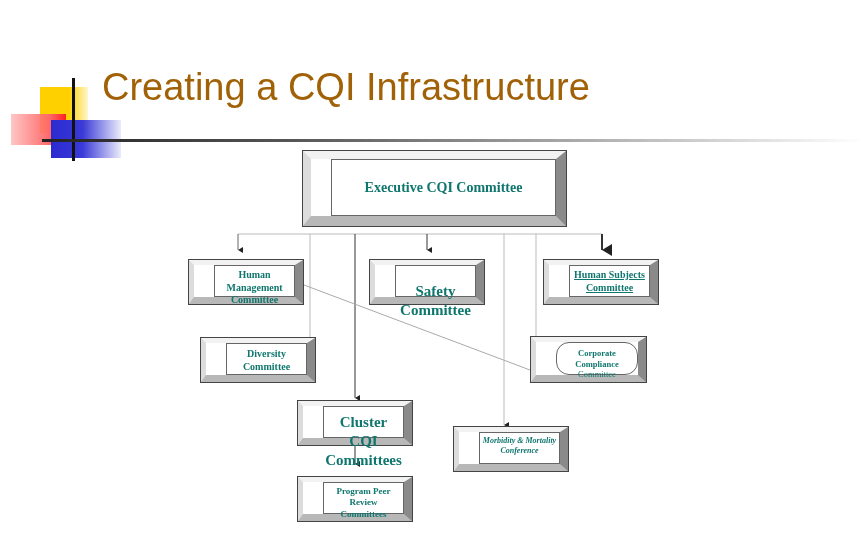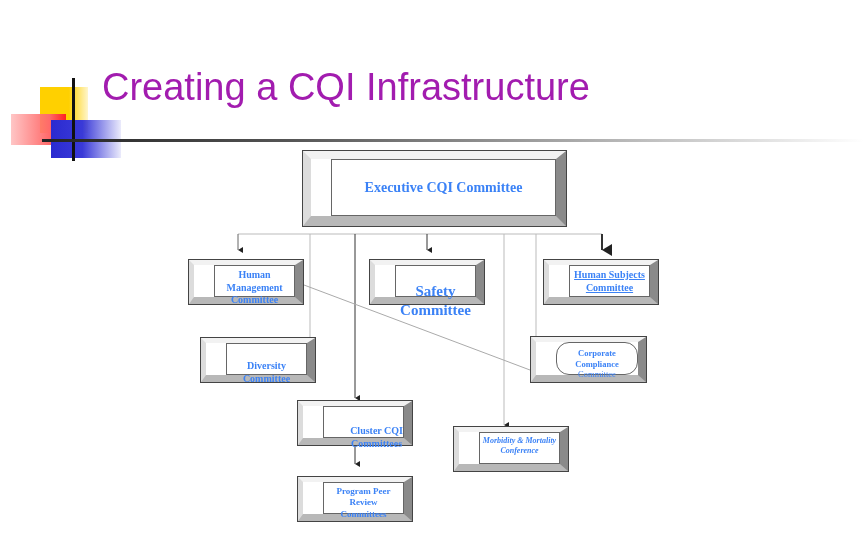--- a/index.html
+++ b/index.html
@@ -1,29 +1,29 @@
 <!DOCTYPE html>
 <html><head>
 <meta charset="utf-8">
 <style>
   html, body { margin:0; padding:0; background:#ffffff; }
   body { width:864px; height:540px; position:relative; overflow:hidden; font-family:"Liberation Serif", serif; }
-  .title { position:absolute; left:102px; top:66px; font-family:"Liberation Sans", sans-serif; font-size:38px; color:#a21caf; white-space:nowrap; letter-spacing:0px; }
+  .title { position:absolute; left:102px; top:66px; font-family:"Liberation Sans", sans-serif; font-size:38px; color:#a16207; white-space:nowrap; letter-spacing:0px; }
   .deco-yellow { position:absolute; left:40px; top:87px; width:48px; height:46px; background:linear-gradient(90deg,#ffd000 0%,#ffd000 60%,rgba(255,208,0,0.2) 100%); }
   .deco-red { position:absolute; left:11px; top:114px; width:55px; height:31px; background:linear-gradient(90deg,rgba(255,160,160,0.6) 0%,#ff6a6a 70%,#ff2020 100%); }
   .deco-blue { position:absolute; left:51px; top:120px; width:70px; height:38px; background:linear-gradient(90deg,#2a2ad0 0%,#3a3ad8 45%,rgba(60,60,220,0.1) 100%); }
   .deco-vline { position:absolute; left:72px; top:78px; width:3px; height:83px; background:#111; }
   .deco-hline { position:absolute; left:42px; top:139px; width:822px; height:3px; background:linear-gradient(90deg,#222 0%,#555 30%,#aaa 65%,#fff 100%); }
 
   .box { position:absolute; box-sizing:border-box; background:#fff; border:1px solid #444;
          box-shadow: inset 0 0 0 1px #fff; }
   .box .bev { position:absolute; inset:0; border-style:solid; border-color:#f2f2f2 #8a8a8a #b8b8b8 #dcdcdc; box-sizing:border-box; }
   .box .face { position:absolute; background:#fff; border:1px solid #666; box-sizing:border-box;
                display:flex; align-items:flex-start; justify-content:center; text-align:center;
-               font-weight:bold; color:#3b82f6; line-height:1.25;margin-left:20px; }
+               font-weight:bold; color:#0f766e; line-height:1.25;margin-left:20px; }
   svg.lines { position:absolute; left:0; top:0; }
 </style>
 </head>
 <body>
 
 <div class="deco-yellow"></div>
 <div class="deco-red"></div>
 <div class="deco-blue"></div>
 <div class="deco-vline"></div>
 <div class="deco-hline"></div>
@@ -86,40 +86,40 @@
   <div class="face" style="left:5px;top:5px;right:8px;bottom:7px;font-size:10px;padding-top:3px;text-decoration:underline;">
     <div>
         <div>Human Subjects</div>
         <div>Committee</div>
       </div>
   </div>
 </div>
 
 <div class="box" style="left:200px;top:337px;width:116px;height:46px;">
   <div class="bev" style="border-width:5px 8px 7px 5px;"></div>
-  <div class="face" style="left:5px;top:5px;right:8px;bottom:7px;font-size:10px;padding-top:16px;font-family:Liberation Serif, serif;">
+  <div class="face" style="left:5px;top:5px;right:8px;bottom:7px;font-size:10px;padding-top:4px;font-family:Liberation Serif, serif;">
     <div>
         <div>Diversity Committee</div>
       </div>
   </div>
 </div>
 
 <div class="box" style="left:530px;top:336px;width:117px;height:47px;">
   <div class="bev" style="border-width:5px 8px 7px 5px;"></div>
   <div class="face" style="left:5px;top:5px;right:8px;bottom:7px;font-size:8.5px;padding-top:5px;border-radius:13px;">
     <div>
         <div>Corporate Compliance</div>
         <div style="font-weight:normal">Committee</div>
       </div>
   </div>
 </div>
 
 <div class="box" style="left:297px;top:400px;width:116px;height:46px;">
   <div class="bev" style="border-width:5px 8px 7px 5px;"></div>
-  <div class="face" style="left:5px;top:5px;right:8px;bottom:7px;font-size:10px;padding-top:18px;justify-content:flex-end;">
+  <div class="face" style="left:5px;top:5px;right:8px;bottom:7px;font-size:15px;padding-top:6px;justify-content:flex-end;">
     <div>
         <div>Cluster CQI</div>
         <div>Committees</div>
       </div>
   </div>
 </div>
 
 <div class="box" style="left:453px;top:426px;width:116px;height:46px;">
   <div class="bev" style="border-width:5px 8px 7px 5px;"></div>
   <div class="face" style="left:5px;top:5px;right:8px;bottom:7px;font-size:8px;padding-top:3px;font-style:italic;">

